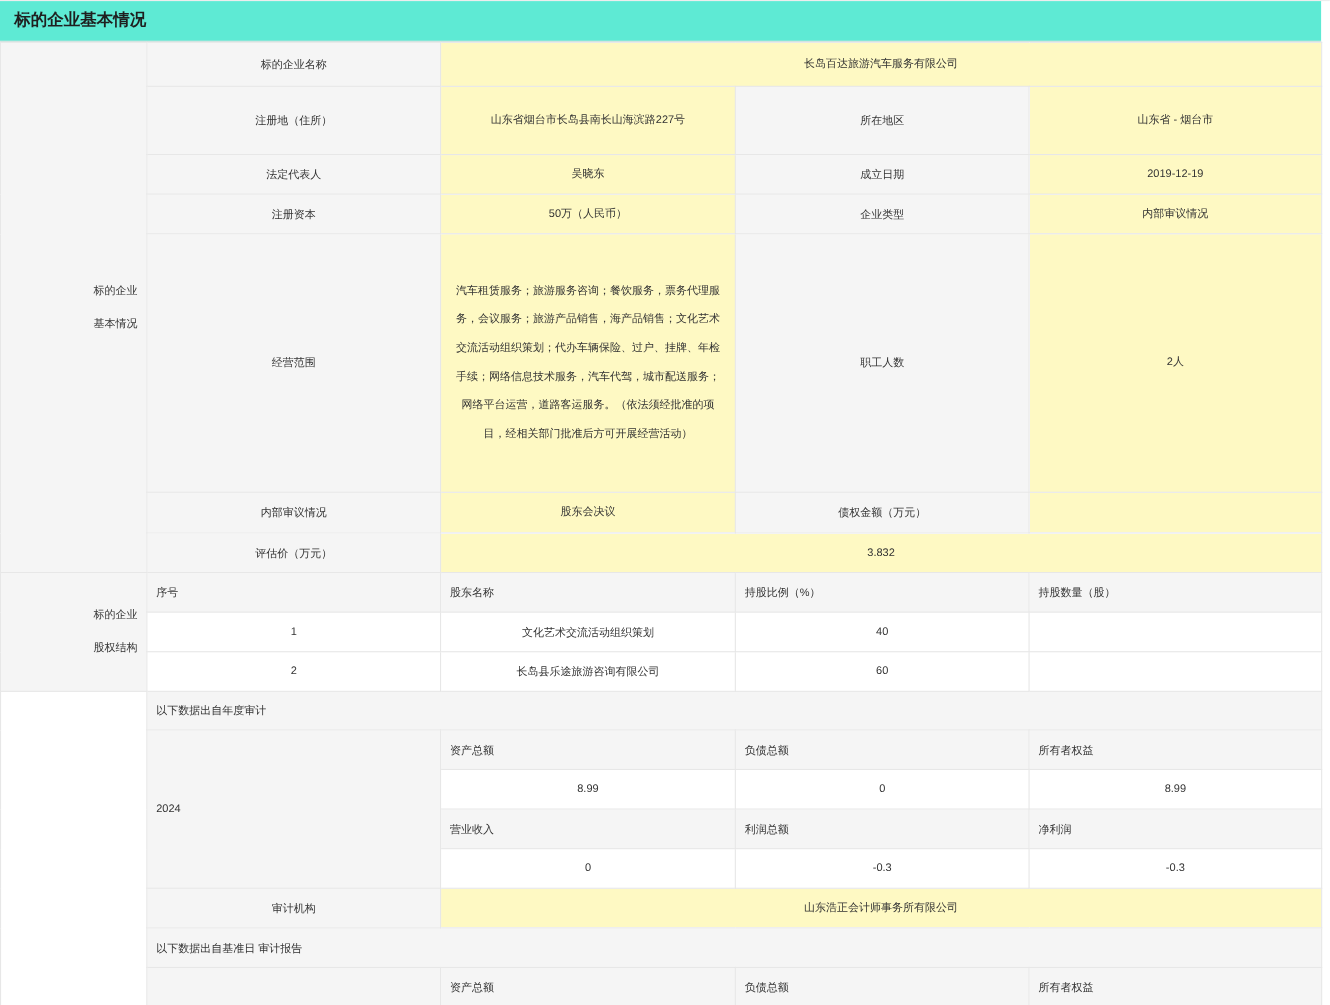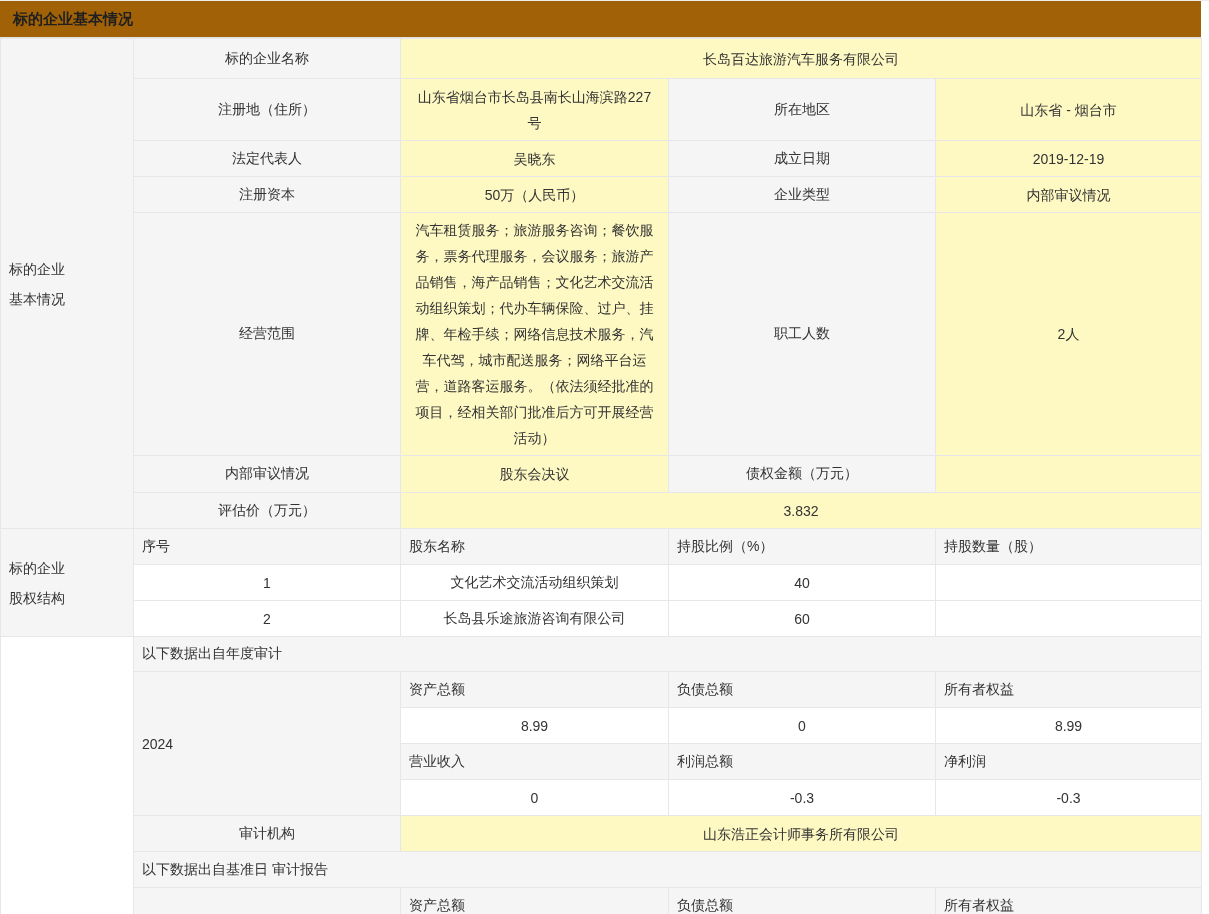--- a/index.html
+++ b/index.html
@@ -5,34 +5,34 @@
   * { box-sizing: border-box; margin: 0; padding: 0; }
   html, body { background: #ffffff; }
   body {
     width: 1209px; height: 914px; overflow: hidden;
     font-family: "Liberation Sans", "DejaVu Sans", sans-serif;
     -webkit-font-smoothing: antialiased;
   }
   .wrap { width: 1209px; border-top: 1px solid #ededed; }
   .page-title {
     width: 1201px; height: 37px; line-height: 36px;
-    padding: 0 13px; background: #a16207;
+    padding: 0 13px; background: #5eead4;
     border-bottom: 1px solid #e2e2e2;
     font-size: 15px; font-weight: bold; color: #1f1f1f;
   }
   table { border-collapse: collapse; table-layout: fixed; width: 1201px; }
   td {
     border: 1px solid #e7e7e7;
-    font-size: 14px; color: #333333;
+    font-size: 10px; color: #333333;
     vertical-align: middle;
     overflow: hidden;
   }
   td.lbl { background: #f5f5f5; text-align: center; padding: 2px 8px; }
   td.hdr { background: #f5f5f5; text-align: left; padding: 2px 8px; }
-  td.sec { background: #f5f5f5; text-align: left; line-height: 30px; padding: 20px 8px; }
+  td.sec { background: #f5f5f5; text-align: right; line-height: 30px; padding: 20px 8px; }
   td.val { background: #fef9c3; text-align: center; padding: 4px 12px; line-height: 26px; }
   td.ctr { background: #ffffff; text-align: center; padding: 2px 8px; }
   td.blank { background: #ffffff; }
 </style>
 </head>
 <body>
 
 <div class="wrap">
 
   <div class="page-title">标的企业基本情况</div>

